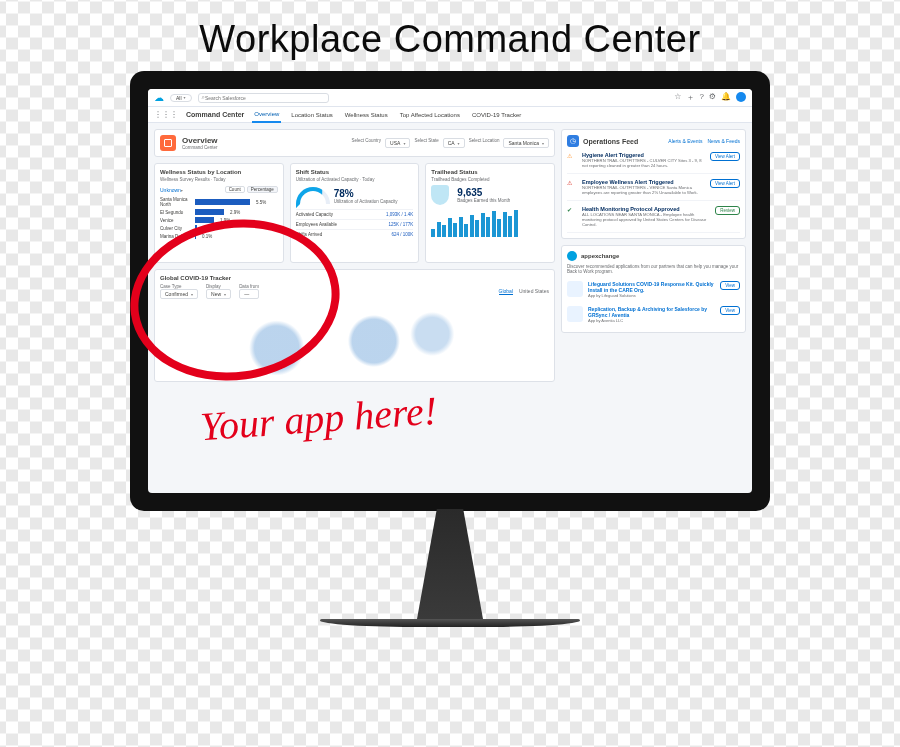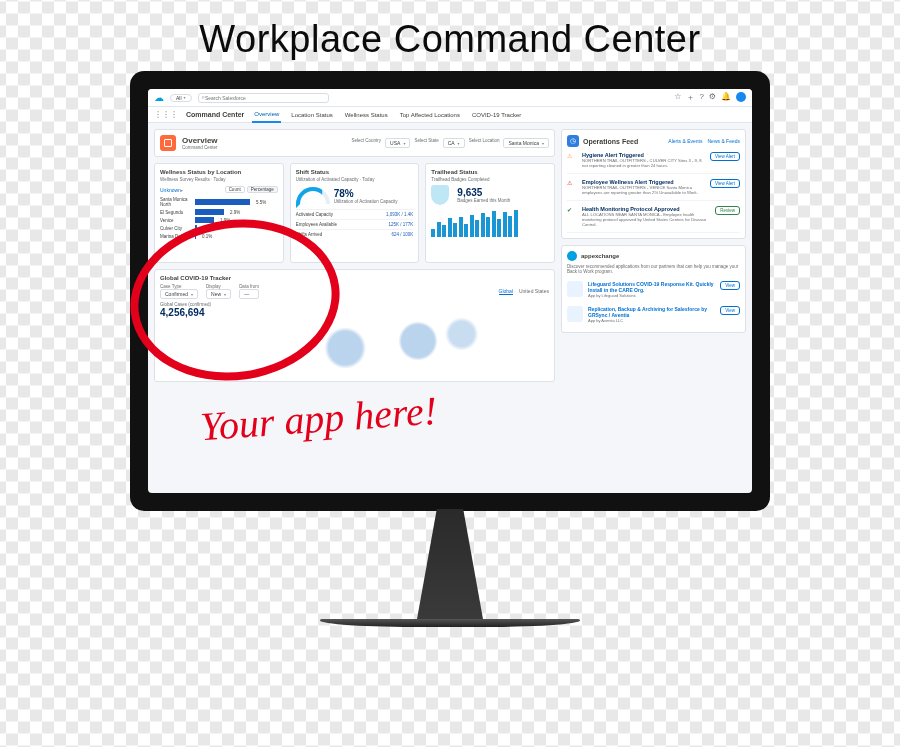--- a/index.html
+++ b/index.html
@@ -267,24 +267,20 @@
         <div>
                 <div class="sub">Data from</div>
              <span class="sel">—</span>
               </div>
         <div class="tabsmini" style="margin-left:auto">
           <span class="on">Global</span>
           <span>United States</span>
         </div>
       </div>
       <div style="display:flex;gap:8px">
-        <div style="flex:0 0 90px">
-          <div class="sub">Global Cases (confirmed)</div>
-          <div class="mapnum">4,256,694</div>
-        </div>
         <div class="map" style="flex:1"></div>
       </div>
     </div>
 
    </div>
 
    <div class="rightcol">
     <div class="card">
       <div class="ophdr">
         <div class="opicon">◷</div>

